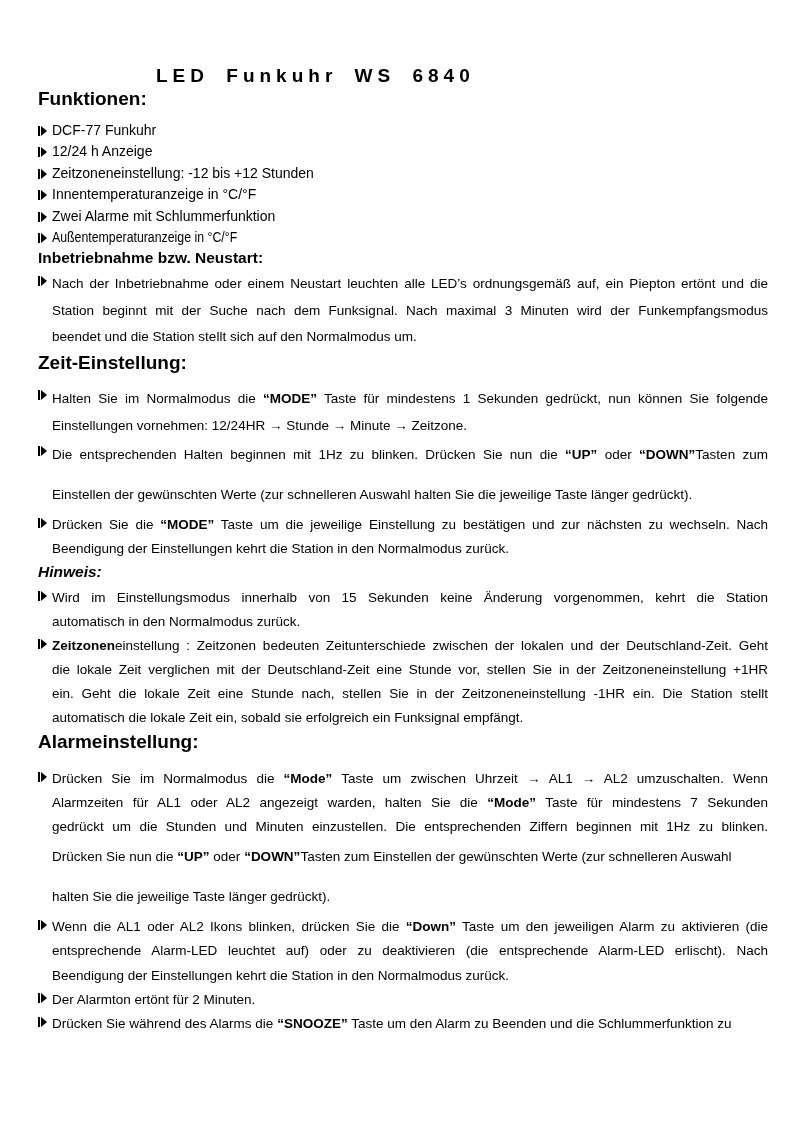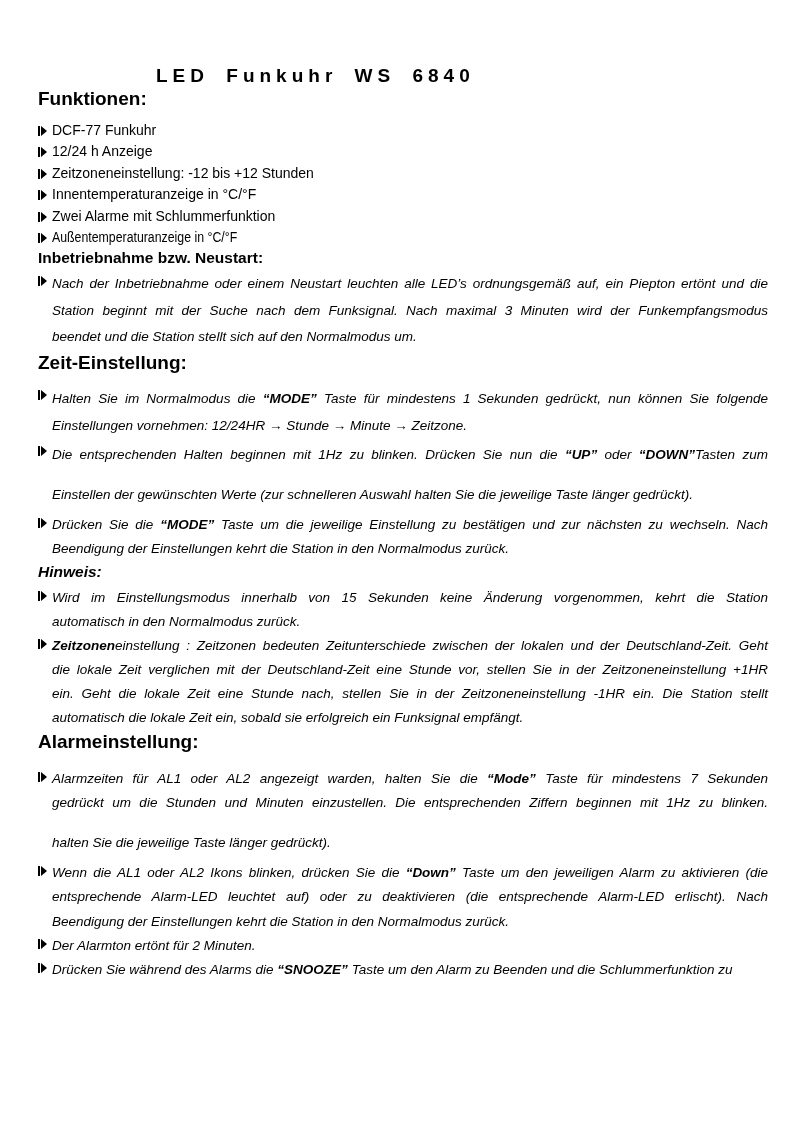--- a/index.html
+++ b/index.html
@@ -35,21 +35,21 @@
     width:1.6px; height:10px; background:#000;
   }
   .bullet::after {
     content:""; position:absolute; left:3.4px; top:0;
     width:0; height:0;
     border-left:6px solid #000;
     border-top:5px solid transparent;
     border-bottom:5px solid transparent;
   }
 
-  .line { line-height:24px;font-style:italic; }
+  .line { line-height:24px; }
   .line.j { text-align:justify; text-align-last:justify; }
   .b { font-weight:bold; }
 
   .lh27 .line { line-height:27px; }
   .lh265 .line { line-height:26.5px; }
   .lh245 .line { line-height:24.5px; }
 
   .mt-inb { margin-top:16px; }
   .mt3 { margin-top:3px; }
   .mt2 { margin-top:2px; }
@@ -130,22 +130,28 @@
         <div class="line j"><span>die lokale Zeit verglichen mit der Deutschland-Zeit eine Stunde vor, stellen Sie in der Zeitzoneneinstellung +1HR</span></div>
         <div class="line j"><span>ein. Geht die lokale Zeit eine Stunde nach, stellen Sie in der Zeitzoneneinstellung -1HR ein. Die Station stellt</span></div>
         <div class="line"><span>automatisch die lokale Zeit ein, sobald sie erfolgreich ein Funksignal empfängt.</span></div>
       </div>
   </div>
 
   <h2 class="h-big mt13">Alarmeinstellung:</h2>
   <div class="blk mt13">
     <span class="bullet"></span>
     <div>
+        <div class="line j"><span>Drücken Sie im Normalmodus die </span><span class="b">“Mode”</span><span> Taste um zwischen Uhrzeit → AL1 → AL2 umzuschalten. Wenn</span></div>
         <div class="line j"><span>Alarmzeiten für AL1 oder AL2 angezeigt warden, halten Sie die </span><span class="b">“Mode”</span><span> Taste für mindestens 7 Sekunden</span></div>
         <div class="line j"><span>gedrückt um die Stunden und Minuten einzustellen. Die entsprechenden Ziffern beginnen mit 1Hz zu blinken.</span></div>
+      </div>
+  </div>
+  <div class="blk nobullet mt6">
+    <div>
+        <div class="line"><span>Drücken Sie nun die </span><span class="b">“UP”</span><span> oder </span><span class="b">“DOWN”</span><span>Tasten zum Einstellen der gewünschten Werte (zur schnelleren Auswahl</span></div>
       </div>
   </div>
   <div class="blk nobullet mt16">
     <div>
         <div class="line"><span>halten Sie die jeweilige Taste länger gedrückt).</span></div>
       </div>
   </div>
   <div class="blk lh245 mt6">
     <span class="bullet"></span>
     <div>

